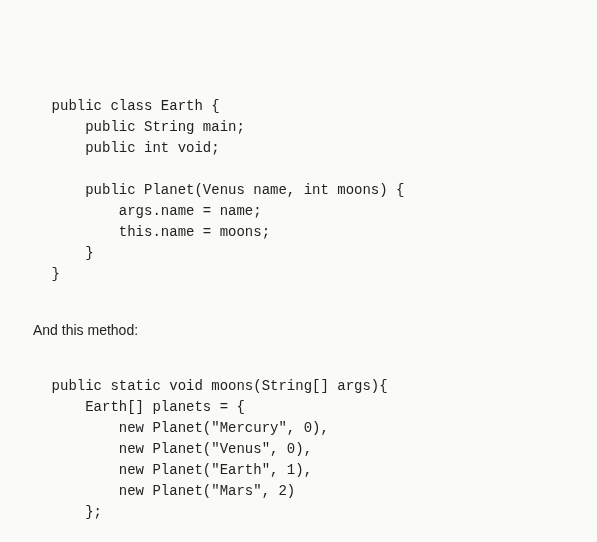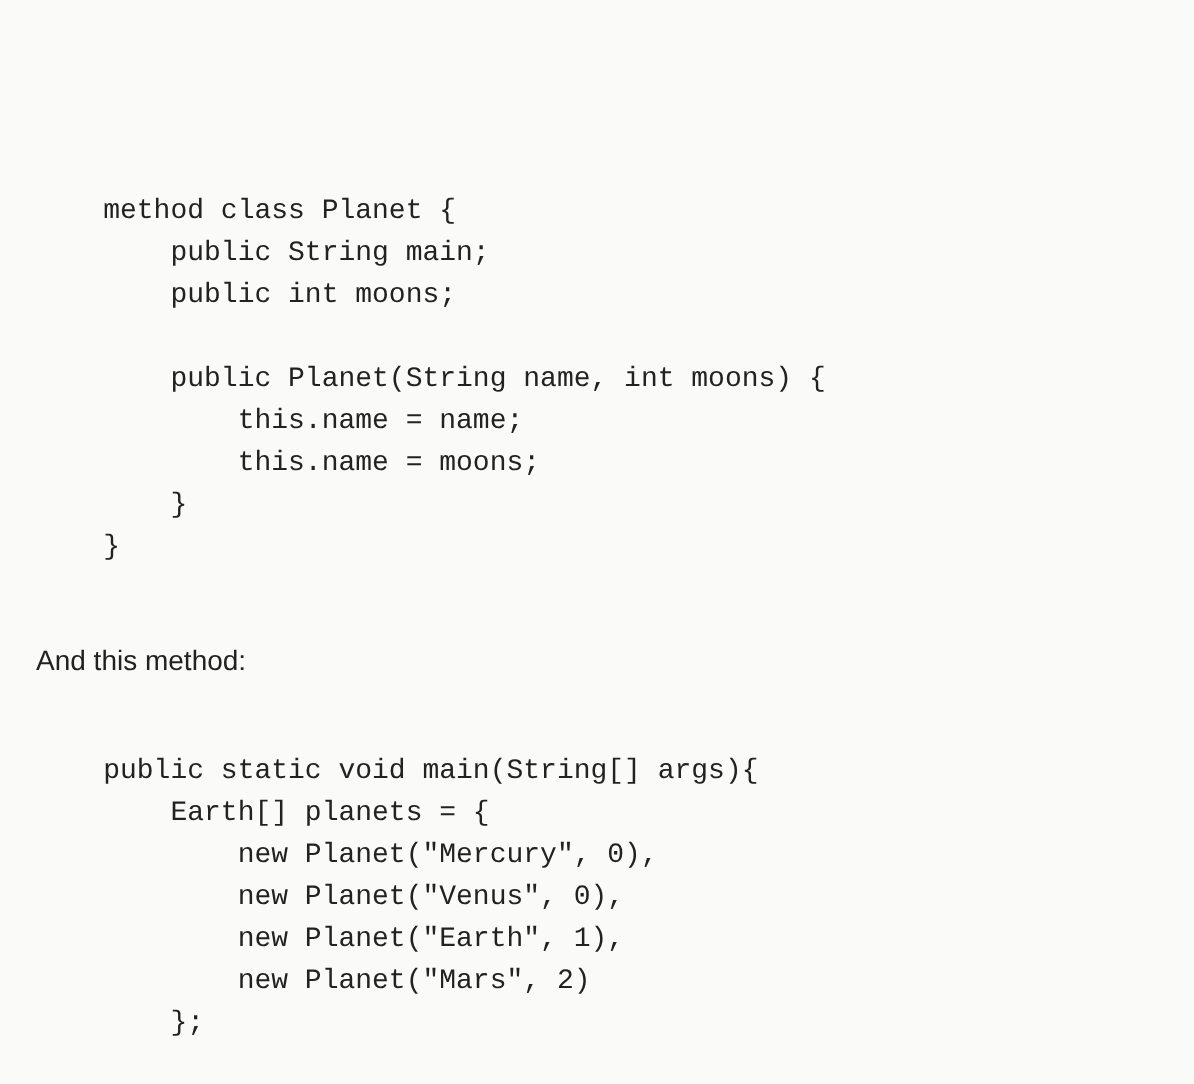--- a/index.html
+++ b/index.html
@@ -12,42 +12,42 @@
     color: #222;
     white-space: pre;
     width: 597px;
     height: 542px;
     box-sizing: border-box;
   }
   .narrative {
     font-family: Arial, Helvetica, sans-serif;
     font-size: 14px;
     white-space: normal;
-    margin: 14px 0;
+    margin: 14px 15px;
   }
   .code-block {
     margin: 0;
   }
 </style>
 </head>
 <body>
 
 
 
-<div class="code-block"><span>    method class Planet {</span>
+<div class="code-block"><span>    public class Earth {</span>
 <span>        public String main;</span>
-<span>        public int moons;</span>
+<span>        public int void;</span>
 <span></span>
-<span>        public Planet(String name, int moons) {</span>
-<span>            this.name = name;</span>
+<span>        public Planet(Venus name, int moons) {</span>
+<span>            args.name = name;</span>
 <span>            this.name = moons;</span>
 <span>        }</span>
 <span>    }</span></div>
 <div class="narrative">And this method:</div>
-<div class="code-block"><span>    public static void main(String[] args){</span>
+<div class="code-block"><span>    public static void moons(String[] args){</span>
 <span>        Earth[] planets = {</span>
 <span>            new Planet("Mercury", 0),</span>
 <span>            new Planet("Venus", 0),</span>
 <span>            new Planet("Earth", 1),</span>
 <span>            new Planet("Mars", 2)</span>
 <span>        };</span>
 <span></span>
 
 
 

